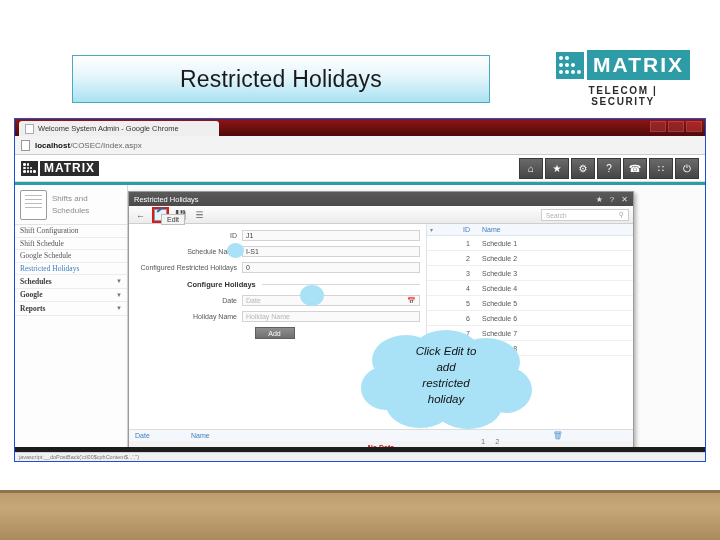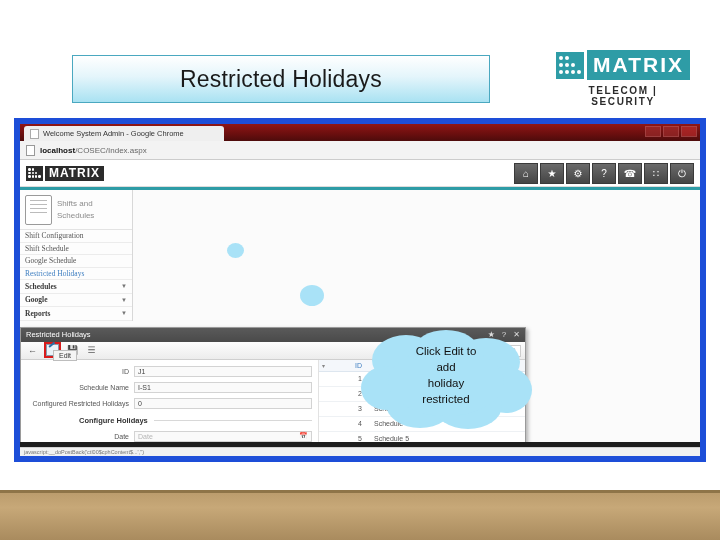--- a/index.html
+++ b/index.html
@@ -39,21 +39,21 @@
     display:flex;align-items:center;font-family:"Liberation Sans",sans-serif;
   }
   #matrix-tagline{
     margin-top:5px;font-size:10px;letter-spacing:1.6px;color:#2b2b2b;
     font-weight:bold;text-align:center;width:134px;
   }
 
   
   #screenshot{
     position:absolute;left:14px;top:118px;width:692px;height:344px;
-    background:#0369a1;border:6px solid #1d4ed8;box-sizing:border-box;
+    background:#0369a1;border:1px solid #1d4ed8;box-sizing:border-box;
     overflow:hidden;
   }
 
   
   #chrome-titlebar{
     height:17px;background:linear-gradient(180deg,#8f1616 0%,#6d0f0f 55%,#4d0b0b 100%);
     position:relative;
   }
   #chrome-tab{
     position:absolute;left:4px;top:2px;height:15px;min-width:200px;
@@ -102,21 +102,21 @@
   #cosec-iconbar{position:absolute;right:6px;top:3px;display:flex;gap:2px;}
   .cs-ibtn{
     width:24px;height:21px;background:linear-gradient(180deg,#6a6a6a,#454545);
     border:1px solid #3a3a3a;color:#fff;display:flex;align-items:center;justify-content:center;
     font-size:10px;box-sizing:border-box;
   }
 
   #teal-strip{height:3px;background:#2e9ca6;}
 
   
-  #app-body{display:flex;height:286px;background:#fbfbfb;flex-direction:column;}
+  #app-body{display:flex;height:286px;background:#fbfbfb;}
 
   
   #left-nav{width:113px;background:#fdfdfd;border-right:1px solid #d8d8d8;box-sizing:border-box;}
   #nav-head{
     height:40px;display:flex;align-items:center;gap:5px;padding:3px 5px;
     border-bottom:1px solid #e3e3e3;box-sizing:border-box;
   }
   #nav-head-icon{
     width:25px;height:28px;border:1.5px solid #9a9a9a;border-radius:2px;
     position:relative;flex:none;background:#fff;
@@ -225,21 +225,21 @@
   #lg-nodata{
     height:13px;background:#f3f3f3;display:flex;align-items:center;justify-content:center;
     font-size:7px;font-weight:bold;color:#cc0000;
   }
   #pagination{
     position:absolute;left:352px;bottom:4px;font-size:7.5px;color:#777;letter-spacing:4px;
   }
 
   
   #cloud{
-    position:absolute;left:360px;top:330px;width:172px;height:100px;z-index:30;
+    position:absolute;left:360px;top:330px;width:172px;height:100px;z-index:30;font-style:italic;
   }
   #cloud svg{position:absolute;left:0;top:0;}
   #cloud-text{
     position:absolute;left:0;top:14px;width:172px;text-align:center;
     font-size:11.5px;color:#111;line-height:1.38;
   }
   .bubble-sm{position:absolute;border-radius:50%;background:#a9e2f7;z-index:25;}
 
   
   #statusbar{
@@ -501,18 +501,18 @@
       <ellipse cx="26" cy="58" rx="25" ry="22"></ellipse>
       <ellipse cx="146" cy="60" rx="26" ry="23"></ellipse>
       <ellipse cx="60" cy="74" rx="34" ry="24"></ellipse>
       <ellipse cx="108" cy="76" rx="34" ry="23"></ellipse>
       <ellipse cx="86" cy="52" rx="58" ry="34"></ellipse>
     </g>
   </svg>
   <div id="cloud-text">
     <div>Click Edit to</div>
     <div>add</div>
+    <div>restricted</div>
     <div>holiday</div>
-    <div>restricted</div>
   </div>
 </div>
 
 <div id="floor"></div>
 
 </body></html>

